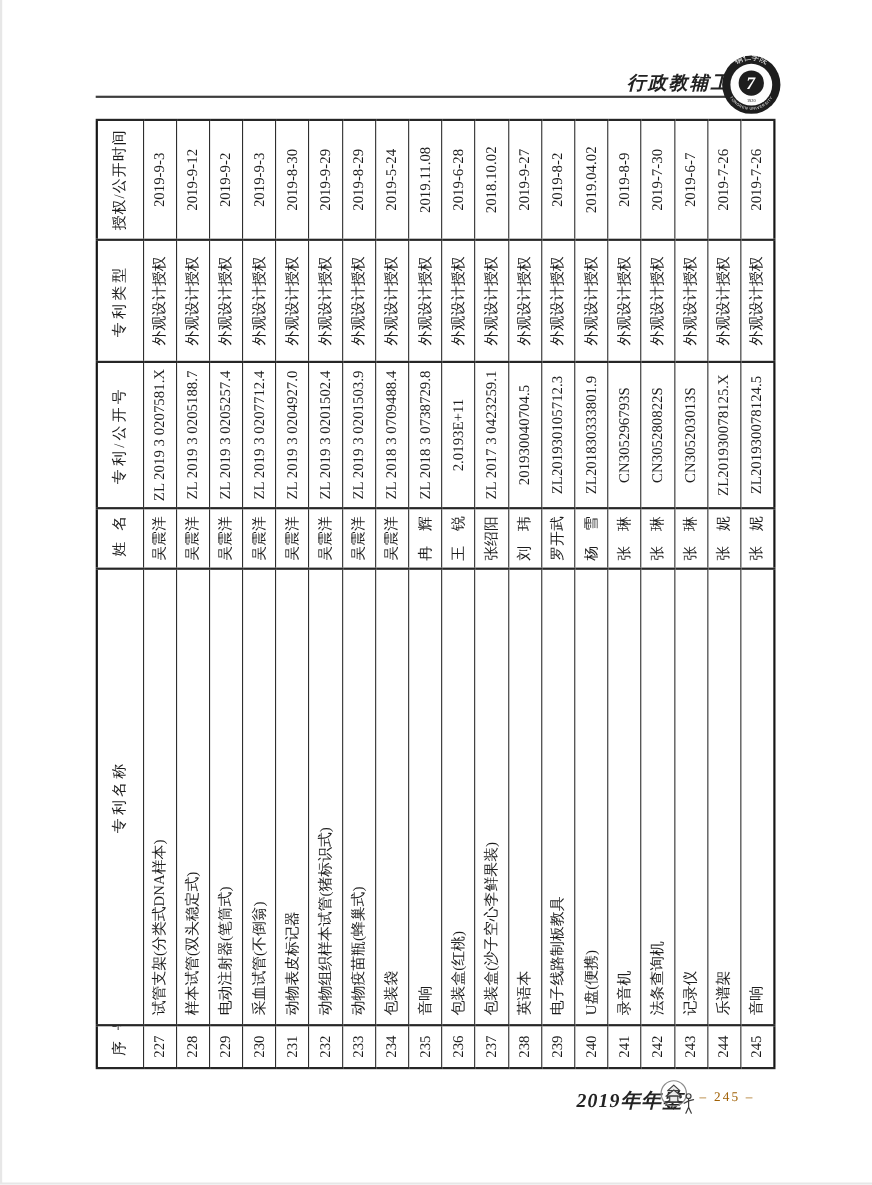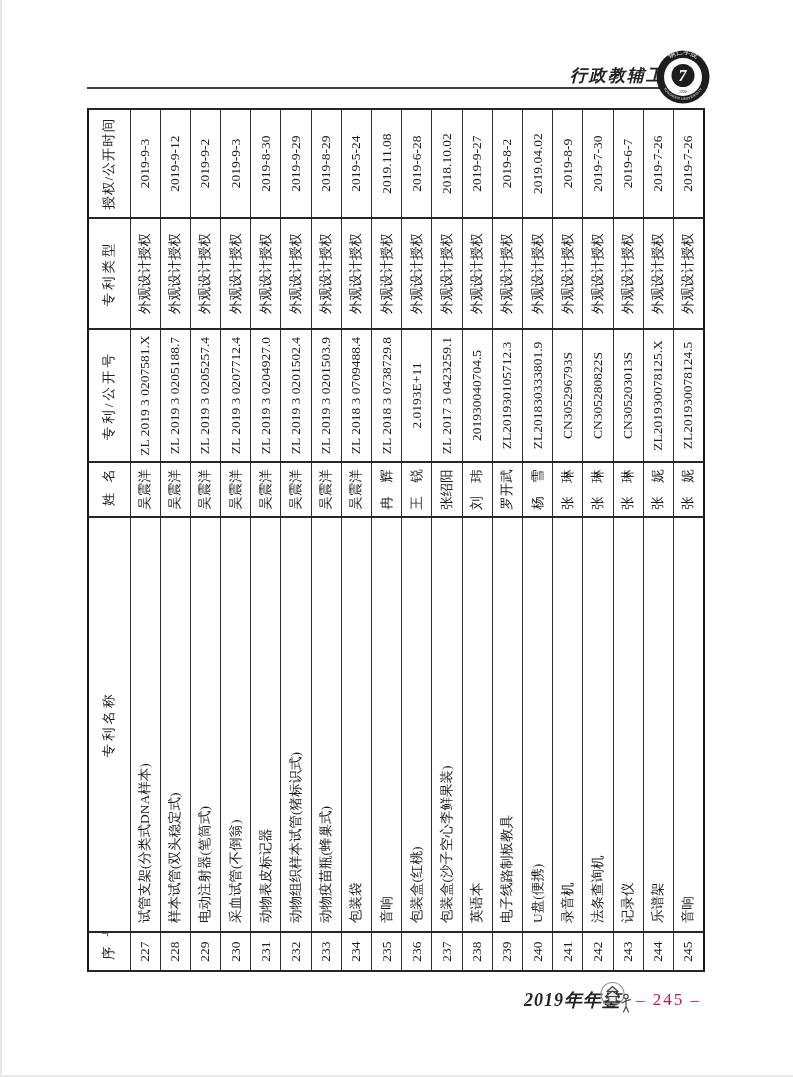--- a/index.html
+++ b/index.html
@@ -49,21 +49,21 @@
 
   
   .yearbook {
     position:absolute; left:524px; top:988px;
     font-size:18px; font-weight:bold; letter-spacing:1px; color:#232323;
     font-style:italic;
   }
   .footer-icon { position:absolute; left:598px; top:979px; width:36px; height:36px; }
   .page-num {
     position:absolute; left:636px; top:990px;
-    font-size:17px; letter-spacing:2px; color:#be185d; white-space:nowrap;
+    font-size:12px; letter-spacing:2px; color:#a16207; white-space:nowrap;
   }
 </style>
 </head>
 <body>
 
 <div class="page">
 
   <span class="section-title">行政教辅工作</span>
   <div class="header-rule"></div>
 

